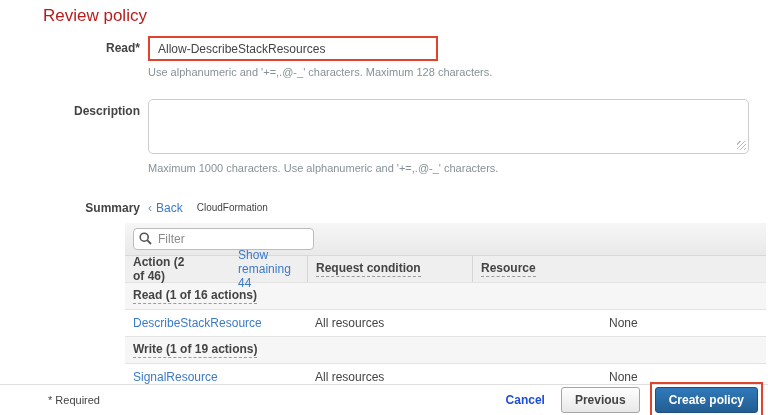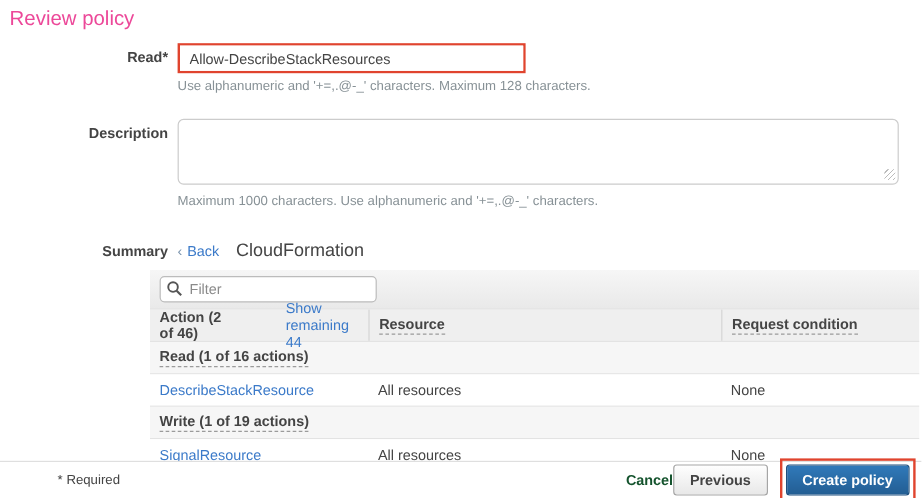--- a/index.html
+++ b/index.html
@@ -9,22 +9,23 @@
     font-size: 12px;
     color: #444;
     background: #fff;
     position: relative;
     overflow: hidden;
   }
   .page { padding: 6px 8px 0 8px; }
   .page-title {
     font-size: 17px;
     font-weight: normal;
-    color: #ec4899;
+    color: #b91c1c;
     margin-bottom: 10px;
+    margin-left: 35px;
   }
   .form-row { display: flex; margin-bottom: 0; }
   .form-label {
     width: 140px;
     min-width: 140px;
     text-align: right;
     font-weight: bold;
     color: #444;
     padding-right: 8px;
     padding-top: 5px;
@@ -81,21 +82,21 @@
     color: #3b7ac9;
     font-size: 12px;
     text-decoration: none;
     cursor: pointer;
     display: inline-flex;
     align-items: center;
     font-weight: normal;
   }
   .back-chevron { color: #7a93ad; margin-right: 4px; font-size: 12px; }
   .service-name {
-    font-size: 15px;
+    font-size: 10px;
     color: #444;
     margin-left: 14px;
   }
   
   .policy-table {
     margin: 8px 0 0 117px;
     width: 641px;
   }
   .filter-bar {
     height: 33px;
@@ -195,25 +196,26 @@
     align-items: center;
     padding: 0 5px 0 8px;
   }
   .required-note { font-weight: normal; font-size: 11px; color: #444; margin-left: 40px; }
   .footer-actions {
     margin-left: auto;
     display: flex;
     align-items: center;
   }
   .cancel-link {
-    color: #14532d;
+    color: #1d4ed8;
     font-weight: bold;
     font-size: 12px;
     text-decoration: none;
     cursor: pointer;
+    margin-right: 16px;
   }
   .btn {
     font-family: "Liberation Sans", sans-serif;
     font-size: 12px;
     font-weight: bold;
     border-radius: 3px;
     padding: 5px 13px;
     cursor: pointer;
   }
   .btn-secondary {
@@ -283,25 +285,25 @@
         </svg>
         <input class="filter-input" type="text" placeholder="Filter" style="">
       </div>
     </div>
 
     <div class="thead">
       <div class="th col-action">
         <span>Action (2 of 46)</span>
         <a class="show-remaining">Show remaining 44</a>
       </div>
+      <div class="th col-condition">
+        <span class="dashed-underline">Request condition</span>
+      </div>
       <div class="th col-resource">
         <span class="dashed-underline">Resource</span>
-      </div>
-      <div class="th col-condition">
-        <span class="dashed-underline">Request condition</span>
       </div>
     </div>
 
     <div class="group-row">
       <span class="dashed-underline">Read (1 of 16 actions)</span>
     </div>
 
     <div class="data-row">
       <div class="td col-action">
         <a class="action-link">DescribeStackResource</a>

